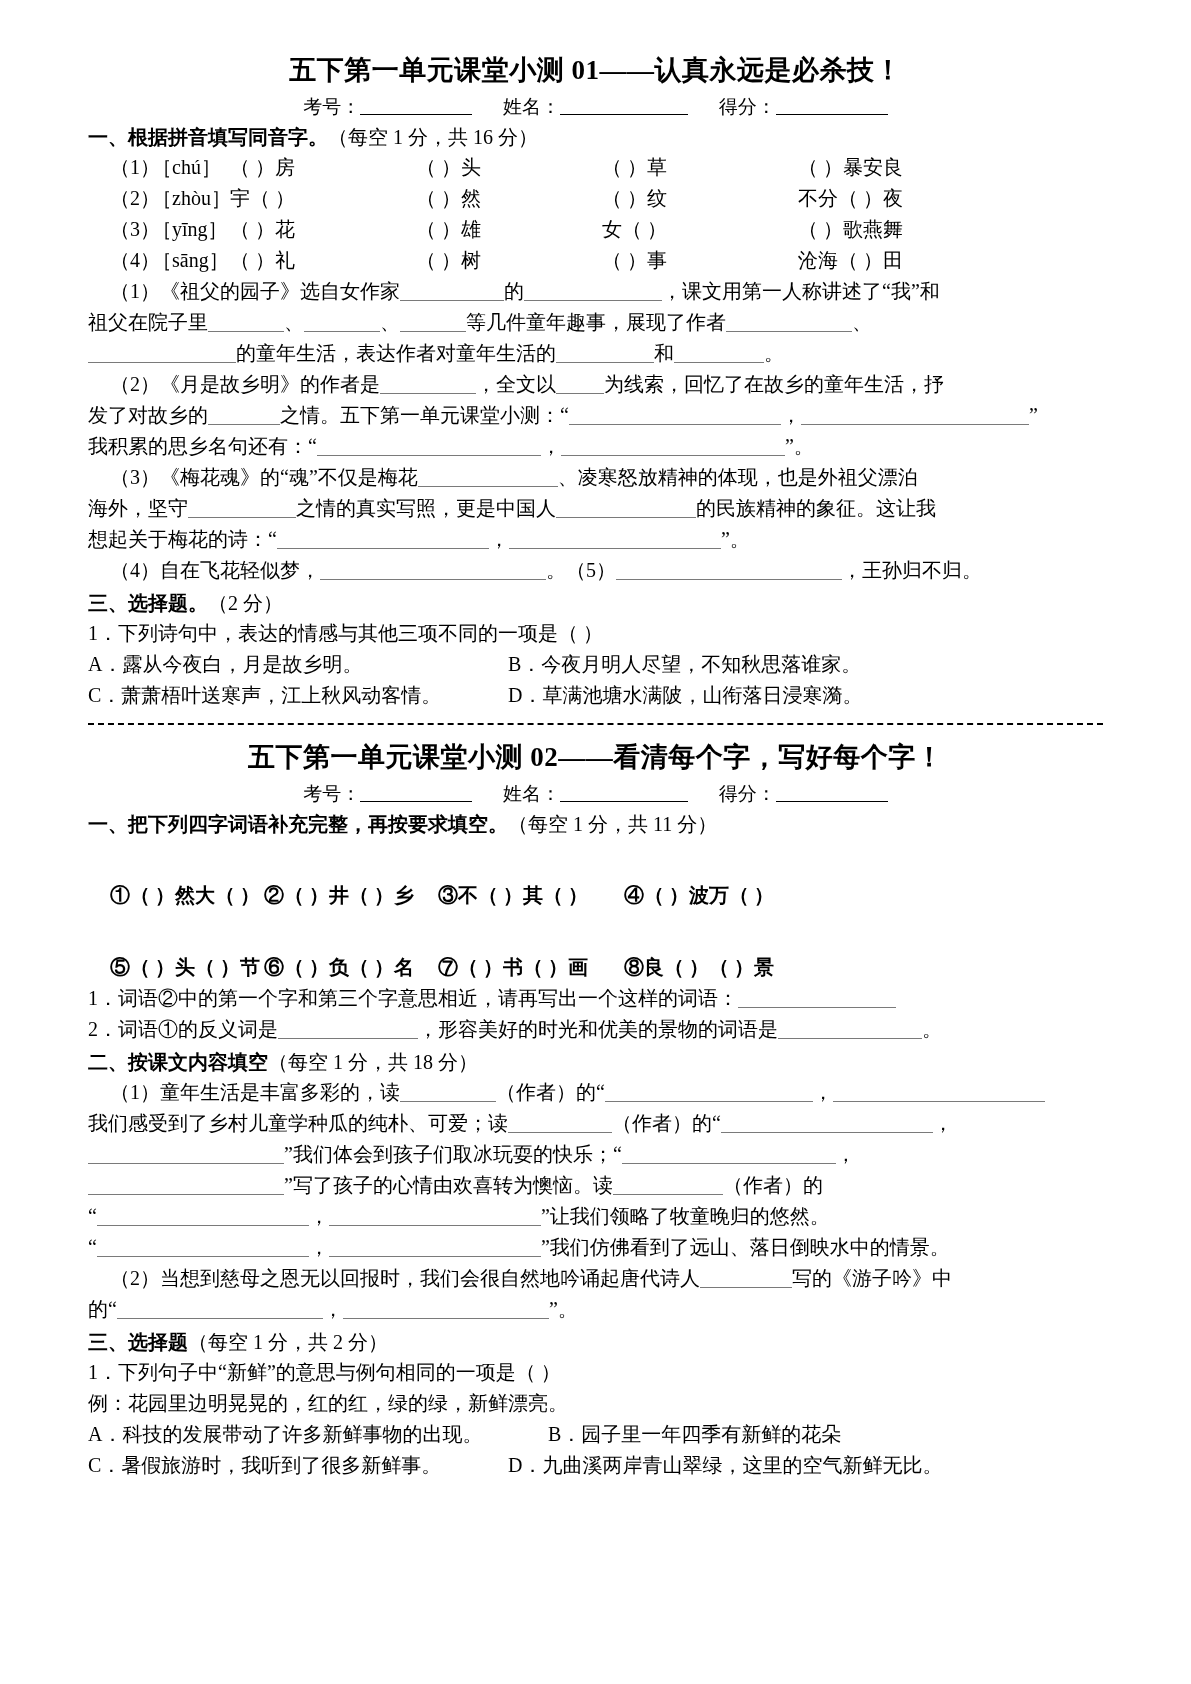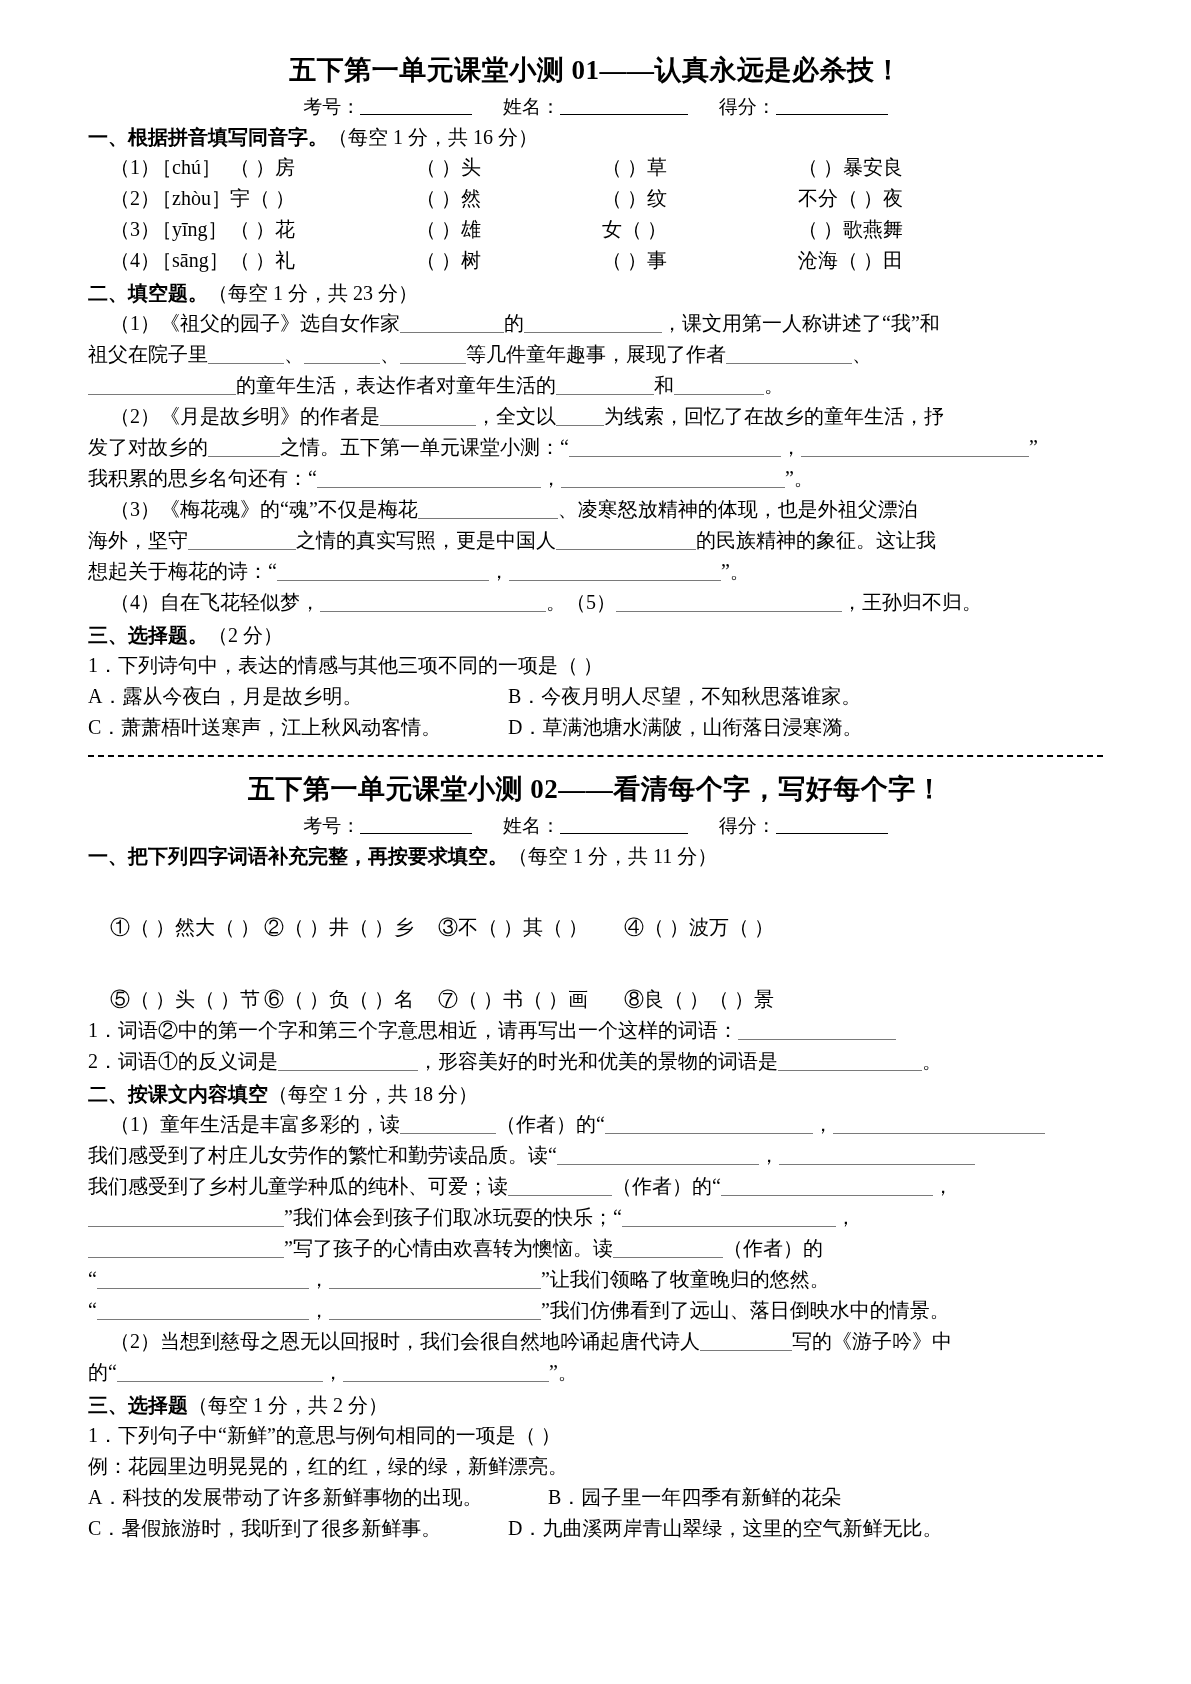--- a/index.html
+++ b/index.html
@@ -77,21 +77,21 @@
   .py-row .c3 { width: 196px; }
   .py-row .c4 { width: auto; }
 
   
   .idiom-row {
     font-size: 20px;
     line-height: 31px;
     white-space: nowrap;
     padding-left: 22px;
   }
-  .idiom-row .it { display: inline-block; }
+  .idiom-row .it { display: inline-block; font-weight: bold; }
   .i1 { width: 154px; }
   .i2 { width: 174px; margin-top: 41px; }
   .i3 { width: 186px; }
   .i4 { width: auto; }
 
   
   .b {
     display: inline-block;
     border-bottom: 1.3px solid #7a7a7a;
     vertical-align: -3px;
@@ -138,23 +138,20 @@
     <div class="py-row">
       <span class="num">（2）</span><span class="py">［zhòu］</span><span class="cell c1">宇（    ）</span><span class="cell c2">（    ）然</span><span class="cell c3">（    ）纹</span><span class="cell c4">不分（    ）夜</span>
     </div>
     <div class="py-row">
       <span class="num">（3）</span><span class="py">［yīng］</span><span class="cell c1">（    ）花</span><span class="cell c2">（    ）雄</span><span class="cell c3">女（    ）</span><span class="cell c4">（    ）歌燕舞</span>
     </div>
     <div class="py-row">
       <span class="num">（4）</span><span class="py">［sāng］</span><span class="cell c1">（    ）礼</span><span class="cell c2">（    ）树</span><span class="cell c3">（    ）事</span><span class="cell c4">沧海（    ）田</span>
     </div>
 
-    <div class="sec-title">
-      <span>二、填空题。</span><span class="pts">（每空 1 分，共 23 分）</span>
-    </div>
 
     <div class="line indent">
       <span>（1）《祖父的园子》选自女作家</span><span class="b" style="width:104px"></span><span>的</span><span class="b" style="width:138px"></span><span>，课文用第一人称讲述了“我”和</span>
     </div>
     <div class="line">
       <span>祖父在院子里</span><span class="b" style="width:76px"></span><span>、</span><span class="b" style="width:76px"></span><span>、</span><span class="b" style="width:66px"></span><span>等几件童年趣事，展现了作者</span><span class="b" style="width:126px"></span><span>、</span>
     </div>
     <div class="line">
       <span class="b" style="width:148px"></span><span>的童年生活，表达作者对童年生活的</span><span class="b" style="width:98px"></span><span>和</span><span class="b" style="width:90px"></span><span>。</span>
     </div>
@@ -226,23 +223,20 @@
     </div>
 
     <div class="sec-title">
       <span>二、按课文内容填空</span><span class="pts">（每空 1 分，共 18 分）</span>
     </div>
 
     <div class="line indent">
       <span>（1）童年生活是丰富多彩的，读</span><span class="b" style="width:96px"></span><span>（作者）的“</span><span class="b" style="width:208px"></span><span>，</span><span class="b" style="width:212px"></span>
     </div>
     <div class="line">
-      <span>我们感受到了村庄儿女劳作的繁忙和勤劳读品质。读“</span><span class="b" style="width:202px"></span><span>，</span><span class="b" style="width:196px"></span>
-    </div>
-    <div class="line">
       <span>我们感受到了乡村儿童学种瓜的纯朴、可爱；读</span><span class="b" style="width:104px"></span><span>（作者）的“</span><span class="b" style="width:212px"></span><span>，</span>
     </div>
     <div class="line">
       <span class="b" style="width:196px"></span><span>”我们体会到孩子们取冰玩耍的快乐；“</span><span class="b" style="width:214px"></span><span>，</span>
     </div>
     <div class="line">
       <span class="b" style="width:196px"></span><span>”写了孩子的心情由欢喜转为懊恼。读</span><span class="b" style="width:110px"></span><span>（作者）的</span>
     </div>
     <div class="line">
       <span>“</span><span class="b" style="width:212px"></span><span>，</span><span class="b" style="width:212px"></span><span>”让我们领略了牧童晚归的悠然。</span>

